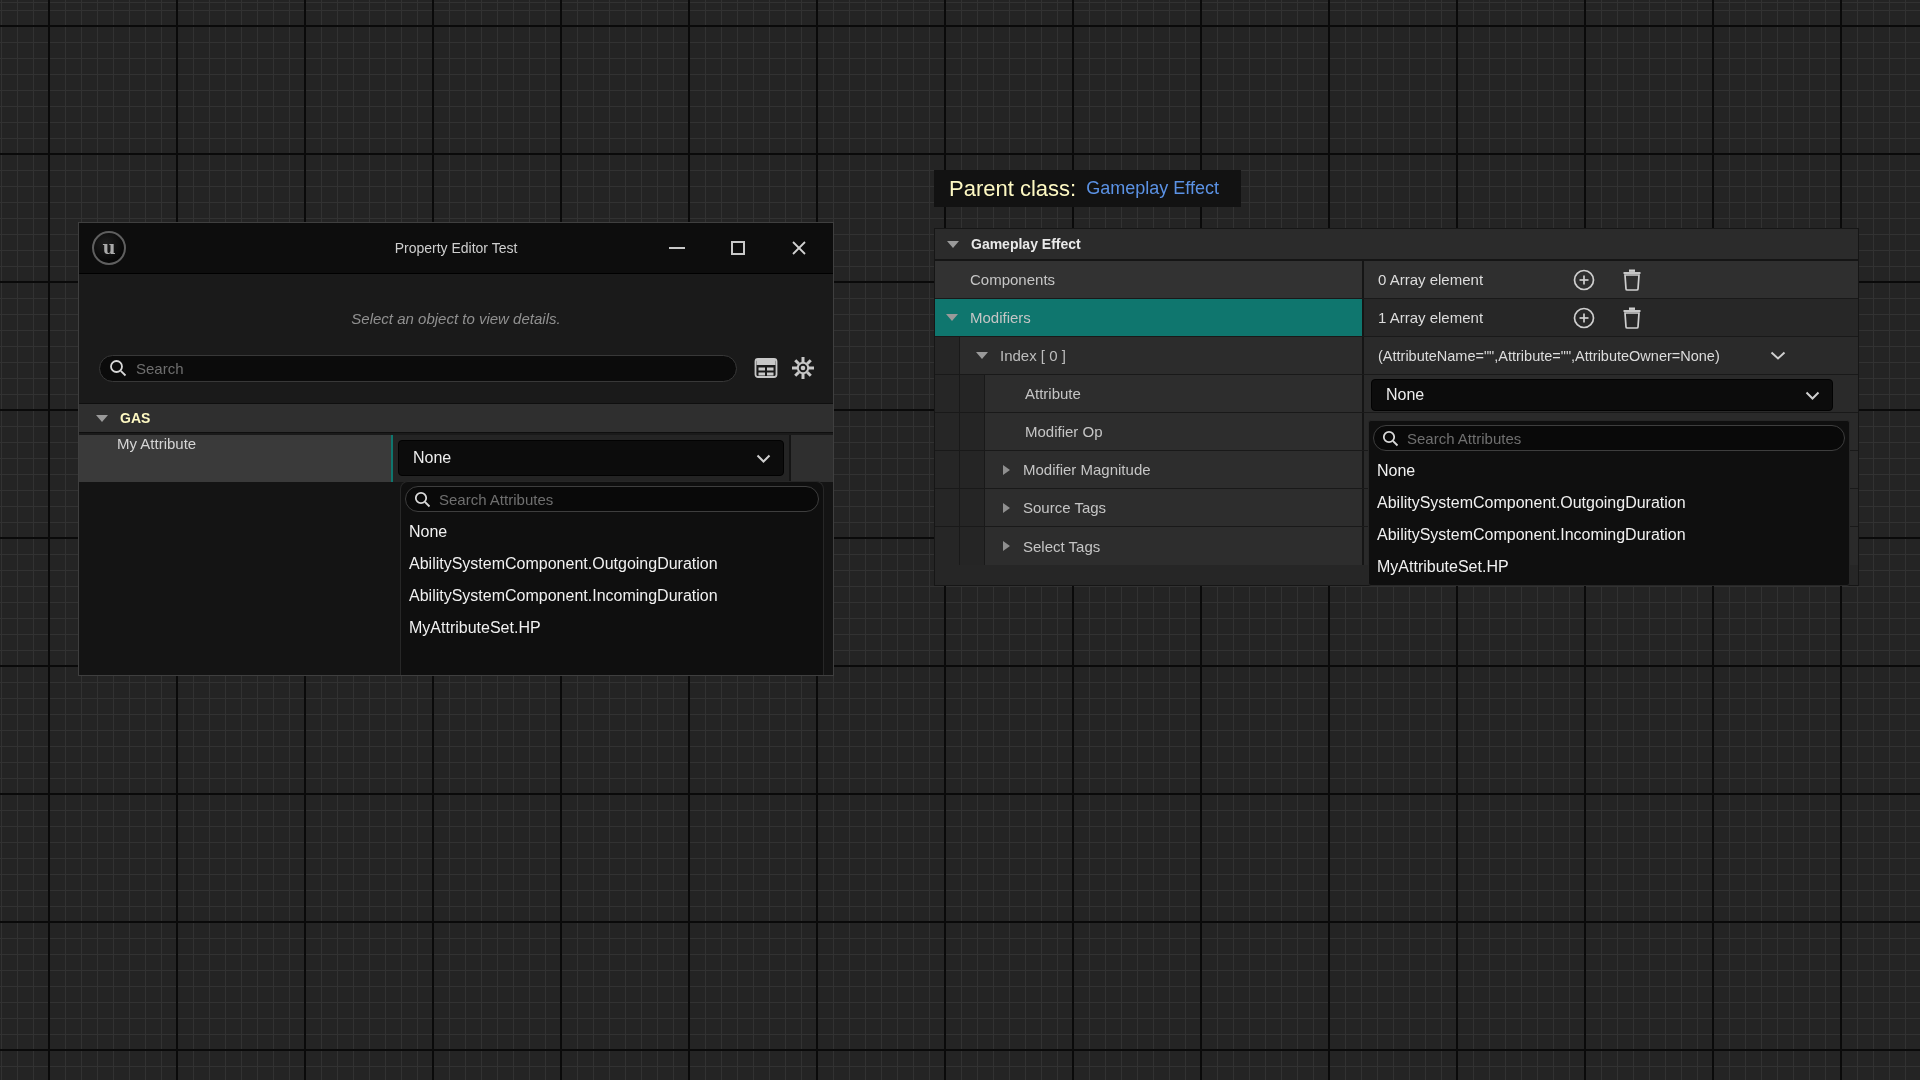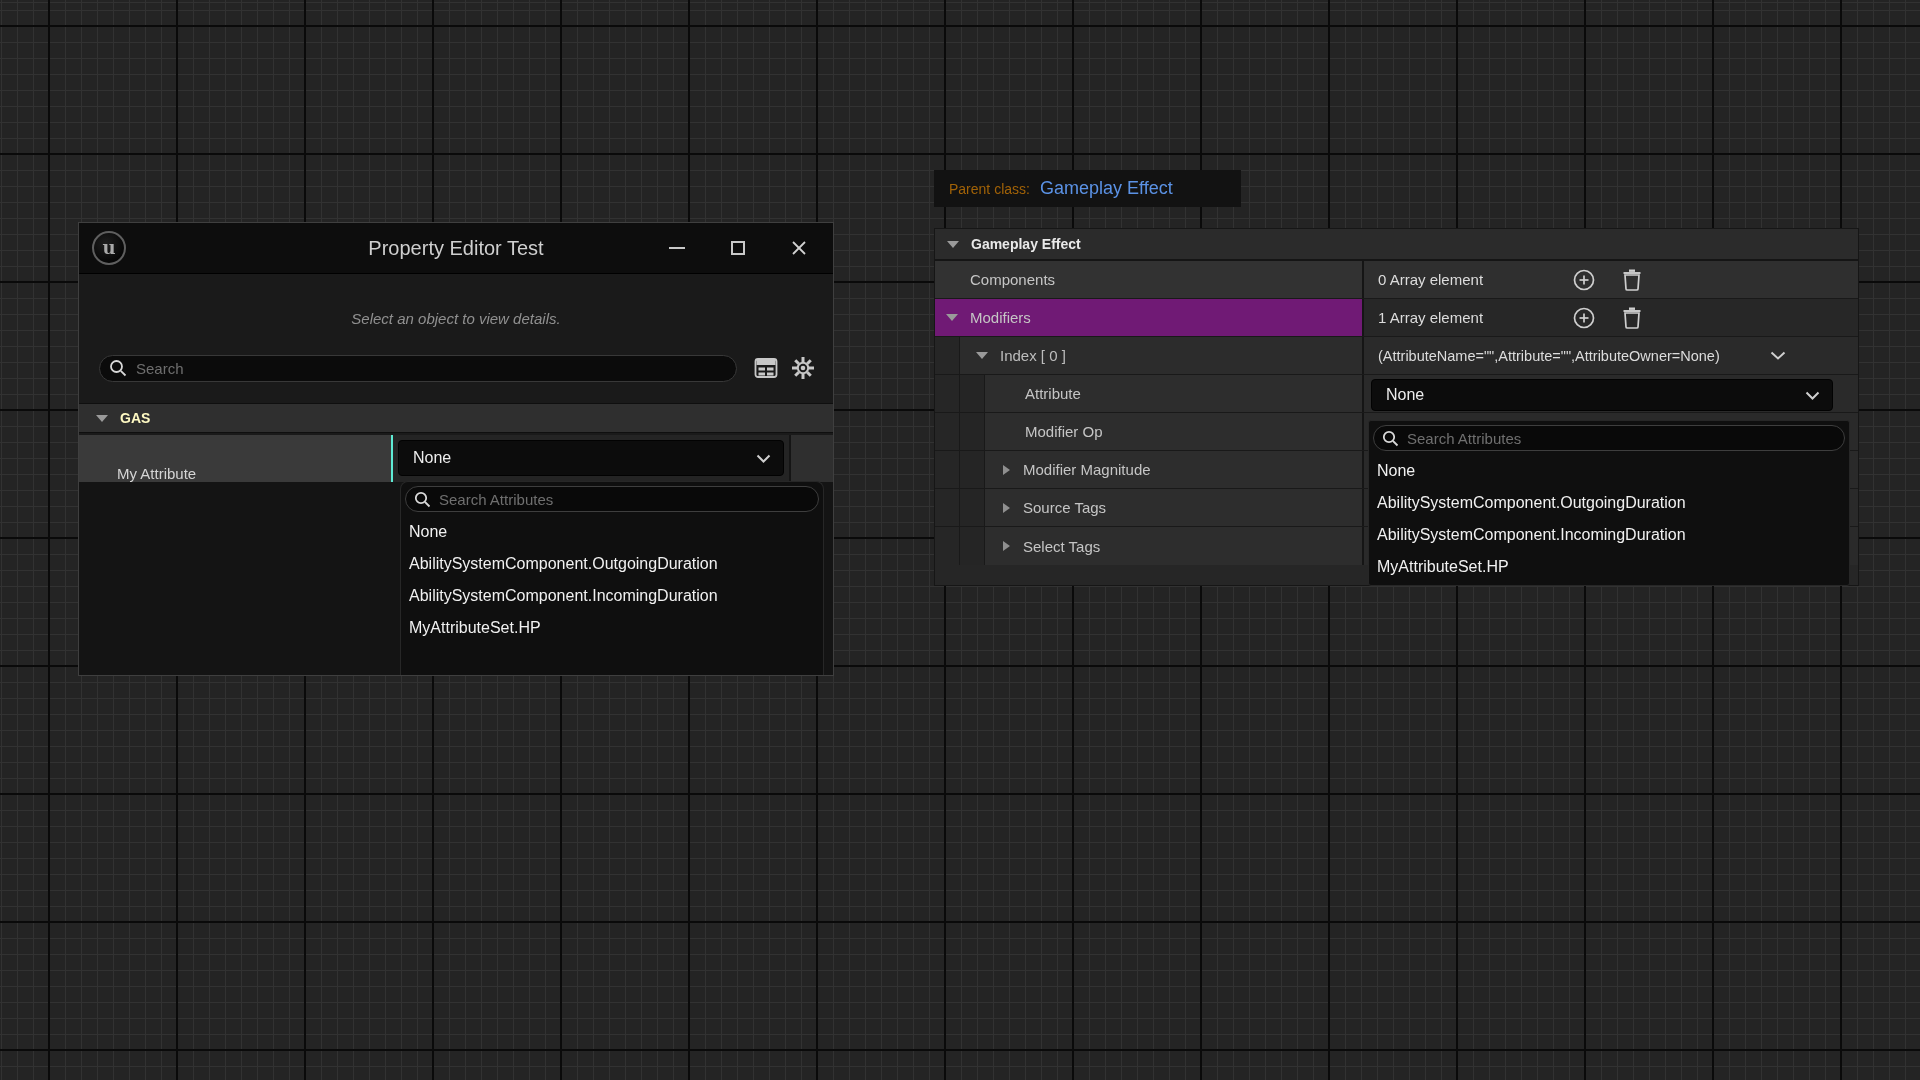--- a/index.html
+++ b/index.html
@@ -11,21 +11,21 @@
       repeating-linear-gradient(to right,#0a0a0a 0 2px,transparent 2px 128px),
       repeating-linear-gradient(to bottom,#0a0a0a 0 2px,transparent 2px 128px),
       repeating-linear-gradient(to right,#323232 0 1px,transparent 1px 16px),
       repeating-linear-gradient(to bottom,#323232 0 1px,transparent 1px 16px);
     background-position:48px 0,0 25px,1px 0,0 10px;
   }
   .abs{position:absolute;}
   
   #parent-bar{left:934px;top:170px;width:307px;height:37px;background:#121212;
     display:flex;align-items:center;padding-left:15px;box-sizing:border-box;gap:10px;z-index:3;}
-  #parent-bar .pc-label{color:#a16207;font-size:14px;}
+  #parent-bar .pc-label{color:#fef9c3;font-size:22px;}
   #parent-bar .pc-value{color:#5b92e5;font-size:18px;}
   
   #details{left:934px;top:228px;width:925px;height:358px;background:#262626;
     border:1px solid #161616;box-sizing:border-box;display:flex;flex-direction:column;z-index:2;}
   .dp-header{height:30px;background:#2b2b2b;display:flex;align-items:center;
     padding-left:12px;gap:12px;border-bottom:2px solid #151515;flex:0 0 auto;}
   .dp-header .hdr-text{color:#e9e9e9;font-size:14px;font-weight:bold;}
   .dp-row{height:38px;display:flex;border-bottom:1px solid #191919;box-sizing:border-box;flex:0 0 auto;}
   .dp-label{width:429px;flex:0 0 429px;display:flex;align-items:center;
     border-right:2px solid #151515;box-sizing:border-box;overflow:hidden;}
@@ -33,21 +33,21 @@
   .lbl-text{color:#c5c5c5;font-size:15px;}
   .val-text{color:#dcdcdc;font-size:15px;}
   .ind{width:24px;align-self:stretch;background:#262626;border-right:1px solid #191919;flex:0 0 24px;}
   
   .tri-down{width:0;height:0;border-left:6px solid transparent;border-right:6px solid transparent;
     border-top:7px solid #9a9a9a;flex:0 0 auto;}
   .tri-right{width:0;height:0;border-top:5px solid transparent;border-bottom:5px solid transparent;
     border-left:7px solid #8f8f8f;flex:0 0 auto;}
   
   .r-comp .dp-label{background:#323232;} .r-comp .dp-value{background:#2f2f2f;}
-  .r-mods .dp-label{background:#701a75;} .r-mods .dp-value{background:#272727;}
+  .r-mods .dp-label{background:#0f766e;} .r-mods .dp-value{background:#272727;}
   .r-index .dp-label{background:#2c2c2c;} .r-index .dp-value{background:#2a2a2a;}
   .r-child .dp-label{background:#2d2d2d;} .r-child .dp-value{background:#2a2a2a;}
   .array-val{width:185px;flex:0 0 185px;padding-left:14px;}
   .icon-btn{display:flex;align-items:center;justify-content:center;cursor:pointer;}
   
   .combo{background:#0c0c0c;border:1px solid #020202;border-radius:4px;display:flex;align-items:center;box-sizing:border-box;}
   .combo .combo-text{color:#ededed;font-size:16px;padding-left:14px;}
   .chev{margin-left:auto;margin-right:12px;flex:0 0 auto;}
   
   .popup{background:#0f0f0f;border:1px solid #272727;box-sizing:border-box;z-index:10;overflow:hidden;}
@@ -60,40 +60,40 @@
   
   #pe-window{left:78px;top:222px;width:756px;height:454px;border:1px solid #3f3f3f;
     background:#191919;box-sizing:border-box;z-index:4;overflow:hidden;}
   #pe-titlebar{height:50px;background:#0d0d0d;position:relative;border-bottom:1px solid #000;}
   #pe-logo{position:absolute;left:13px;top:8px;width:34px;height:34px;border-radius:50%;
     background:radial-gradient(circle at 40% 35%,#1e1e1e,#070707 70%);
     border:2px solid #5f5f5f;box-sizing:border-box;display:flex;align-items:center;justify-content:center;}
   #pe-logo span{color:#a9a9a9;font-family:"DejaVu Serif",serif;font-weight:bold;font-size:18px;
     transform:translateY(-1px);}
   #pe-title{position:absolute;left:0;right:0;top:0;height:50px;display:flex;align-items:center;
-    justify-content:center;color:#cfcfcf;font-size:20px;}
+    justify-content:center;color:#cfcfcf;font-size:14px;}
   #pe-controls{position:absolute;right:0;top:0;height:50px;display:flex;align-items:center;
     gap:46px;padding-right:26px;}
   .win-min{width:16px;height:2px;background:#c8c8c8;}
   .win-max{width:14px;height:14px;border:2px solid #c8c8c8;box-sizing:border-box;}
   #pe-body{position:relative;height:403px;background:#1a1a1a;}
   #pe-hint{position:absolute;top:36px;left:0;right:0;text-align:center;color:#909090;
     font-style:italic;font-size:15px;}
   #pe-searchrow{position:absolute;top:80px;left:20px;right:18px;height:28px;display:flex;align-items:center;}
   #pe-search{flex:1;height:27px;border-radius:14px;background:#0b0b0b;border:1px solid #383838;
     display:flex;align-items:center;padding-left:9px;box-sizing:border-box;gap:7px;}
   #pe-search input{background:transparent;border:none;outline:none;color:#e8e8e8;font-size:15px;font-family:inherit;width:100%;}
   #pe-search input::placeholder{color:#6e6e6e;}
   #pe-gas{position:absolute;top:129px;left:0;right:0;height:30px;background:#2f2f2f;
     border-top:1px solid #0f0f0f;border-bottom:1px solid #0f0f0f;display:flex;align-items:center;
     padding-left:17px;gap:12px;box-sizing:border-box;}
   #pe-gas .hdr-text{color:#fef9c3;font-size:14px;font-weight:bold;}
   #pe-attr-row{position:absolute;top:161px;left:0;right:0;height:47px;display:flex;}
-  #pe-attr-label{width:314px;flex:0 0 314px;background:#3a3a3a;display:flex;align-items:flex-end;
-    padding-left:38px;box-sizing:border-box;border-right:2px solid #5eead4;}
+  #pe-attr-label{width:314px;flex:0 0 314px;background:#3a3a3a;display:flex;align-items:flex-start;
+    padding-left:38px;box-sizing:border-box;border-right:2px solid #0f766e;}
   #pe-attr-label span{color:#d4d4d4;font-size:15px;}
   #pe-attr-value{flex:1;background:#242424;position:relative;}
   #pe-attr-combo{position:absolute;left:5px;top:5px;width:386px;height:36px;}
   #pe-attr-stub{width:42px;flex:0 0 42px;background:#2f2f2f;border-left:2px solid #151515;}
   #pe-belowarea{position:absolute;top:208px;left:0;right:0;bottom:0;background:#141414;}
   #pe-popup{position:absolute;left:321px;top:207px;width:424px;bottom:0;border-bottom:none;
     border-radius:8px 8px 0 0;}
   #dp-popup{left:1368px;top:420px;width:482px;height:166px;border-radius:3px;}
   #attr-combo2{position:absolute;left:7px;top:4px;width:462px;height:32px;}
   svg{display:block;}

